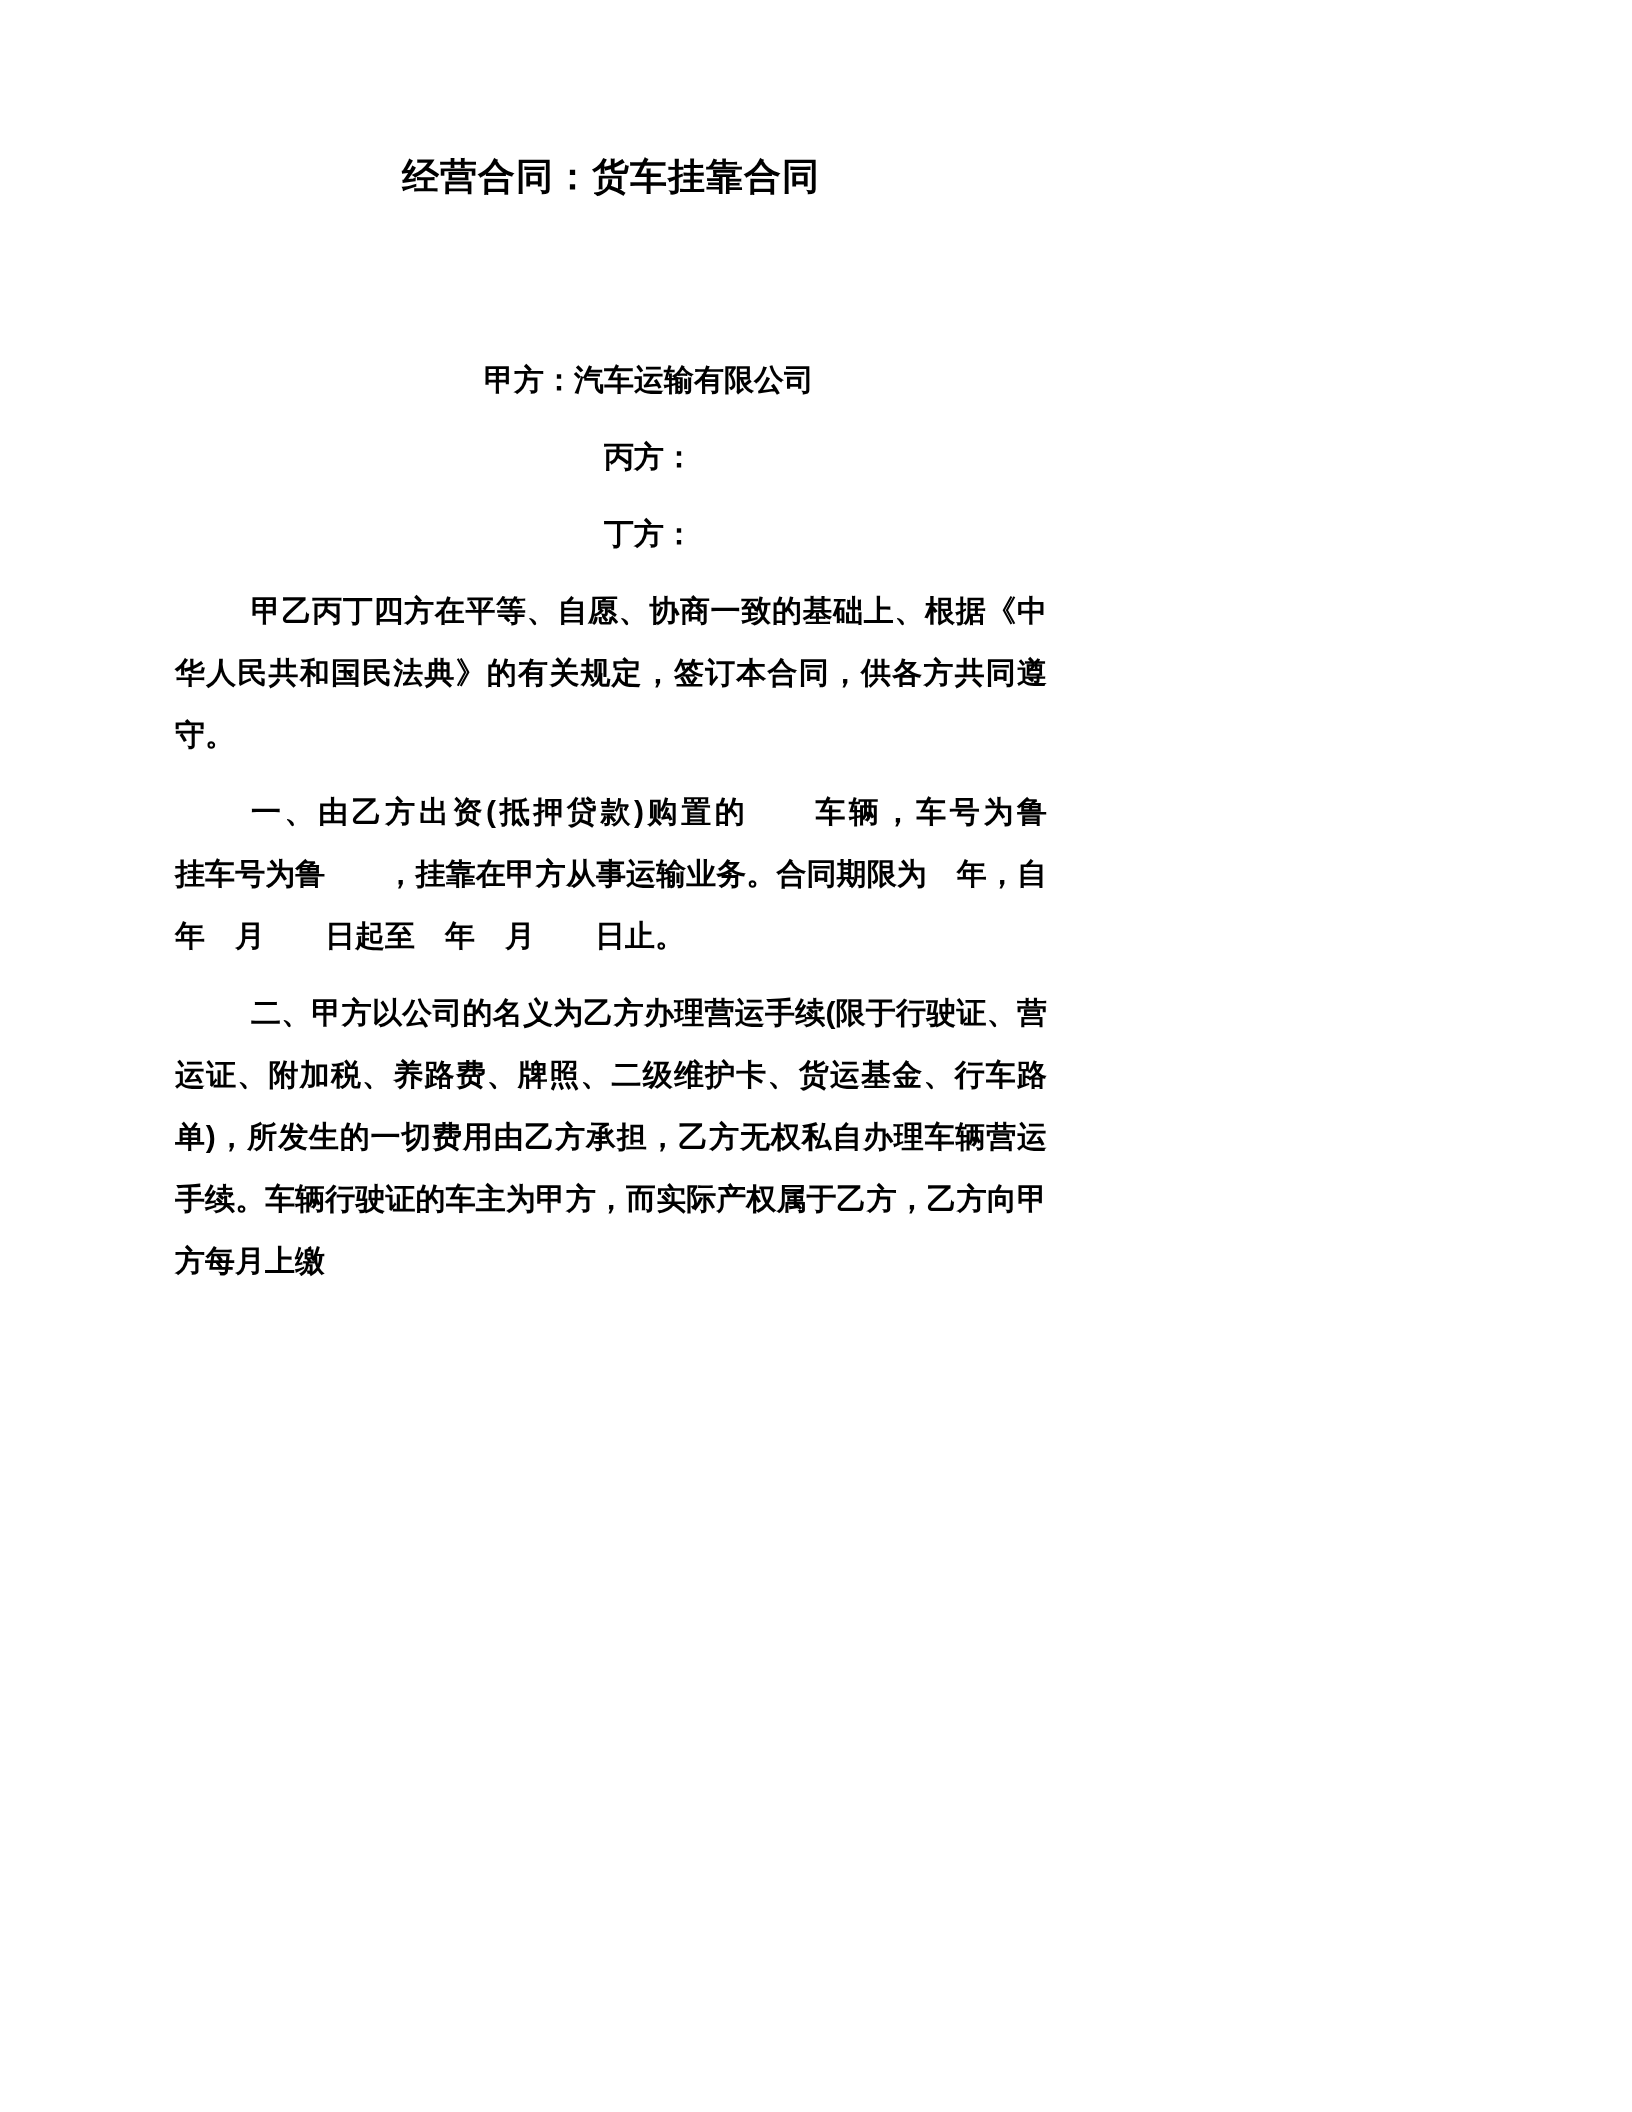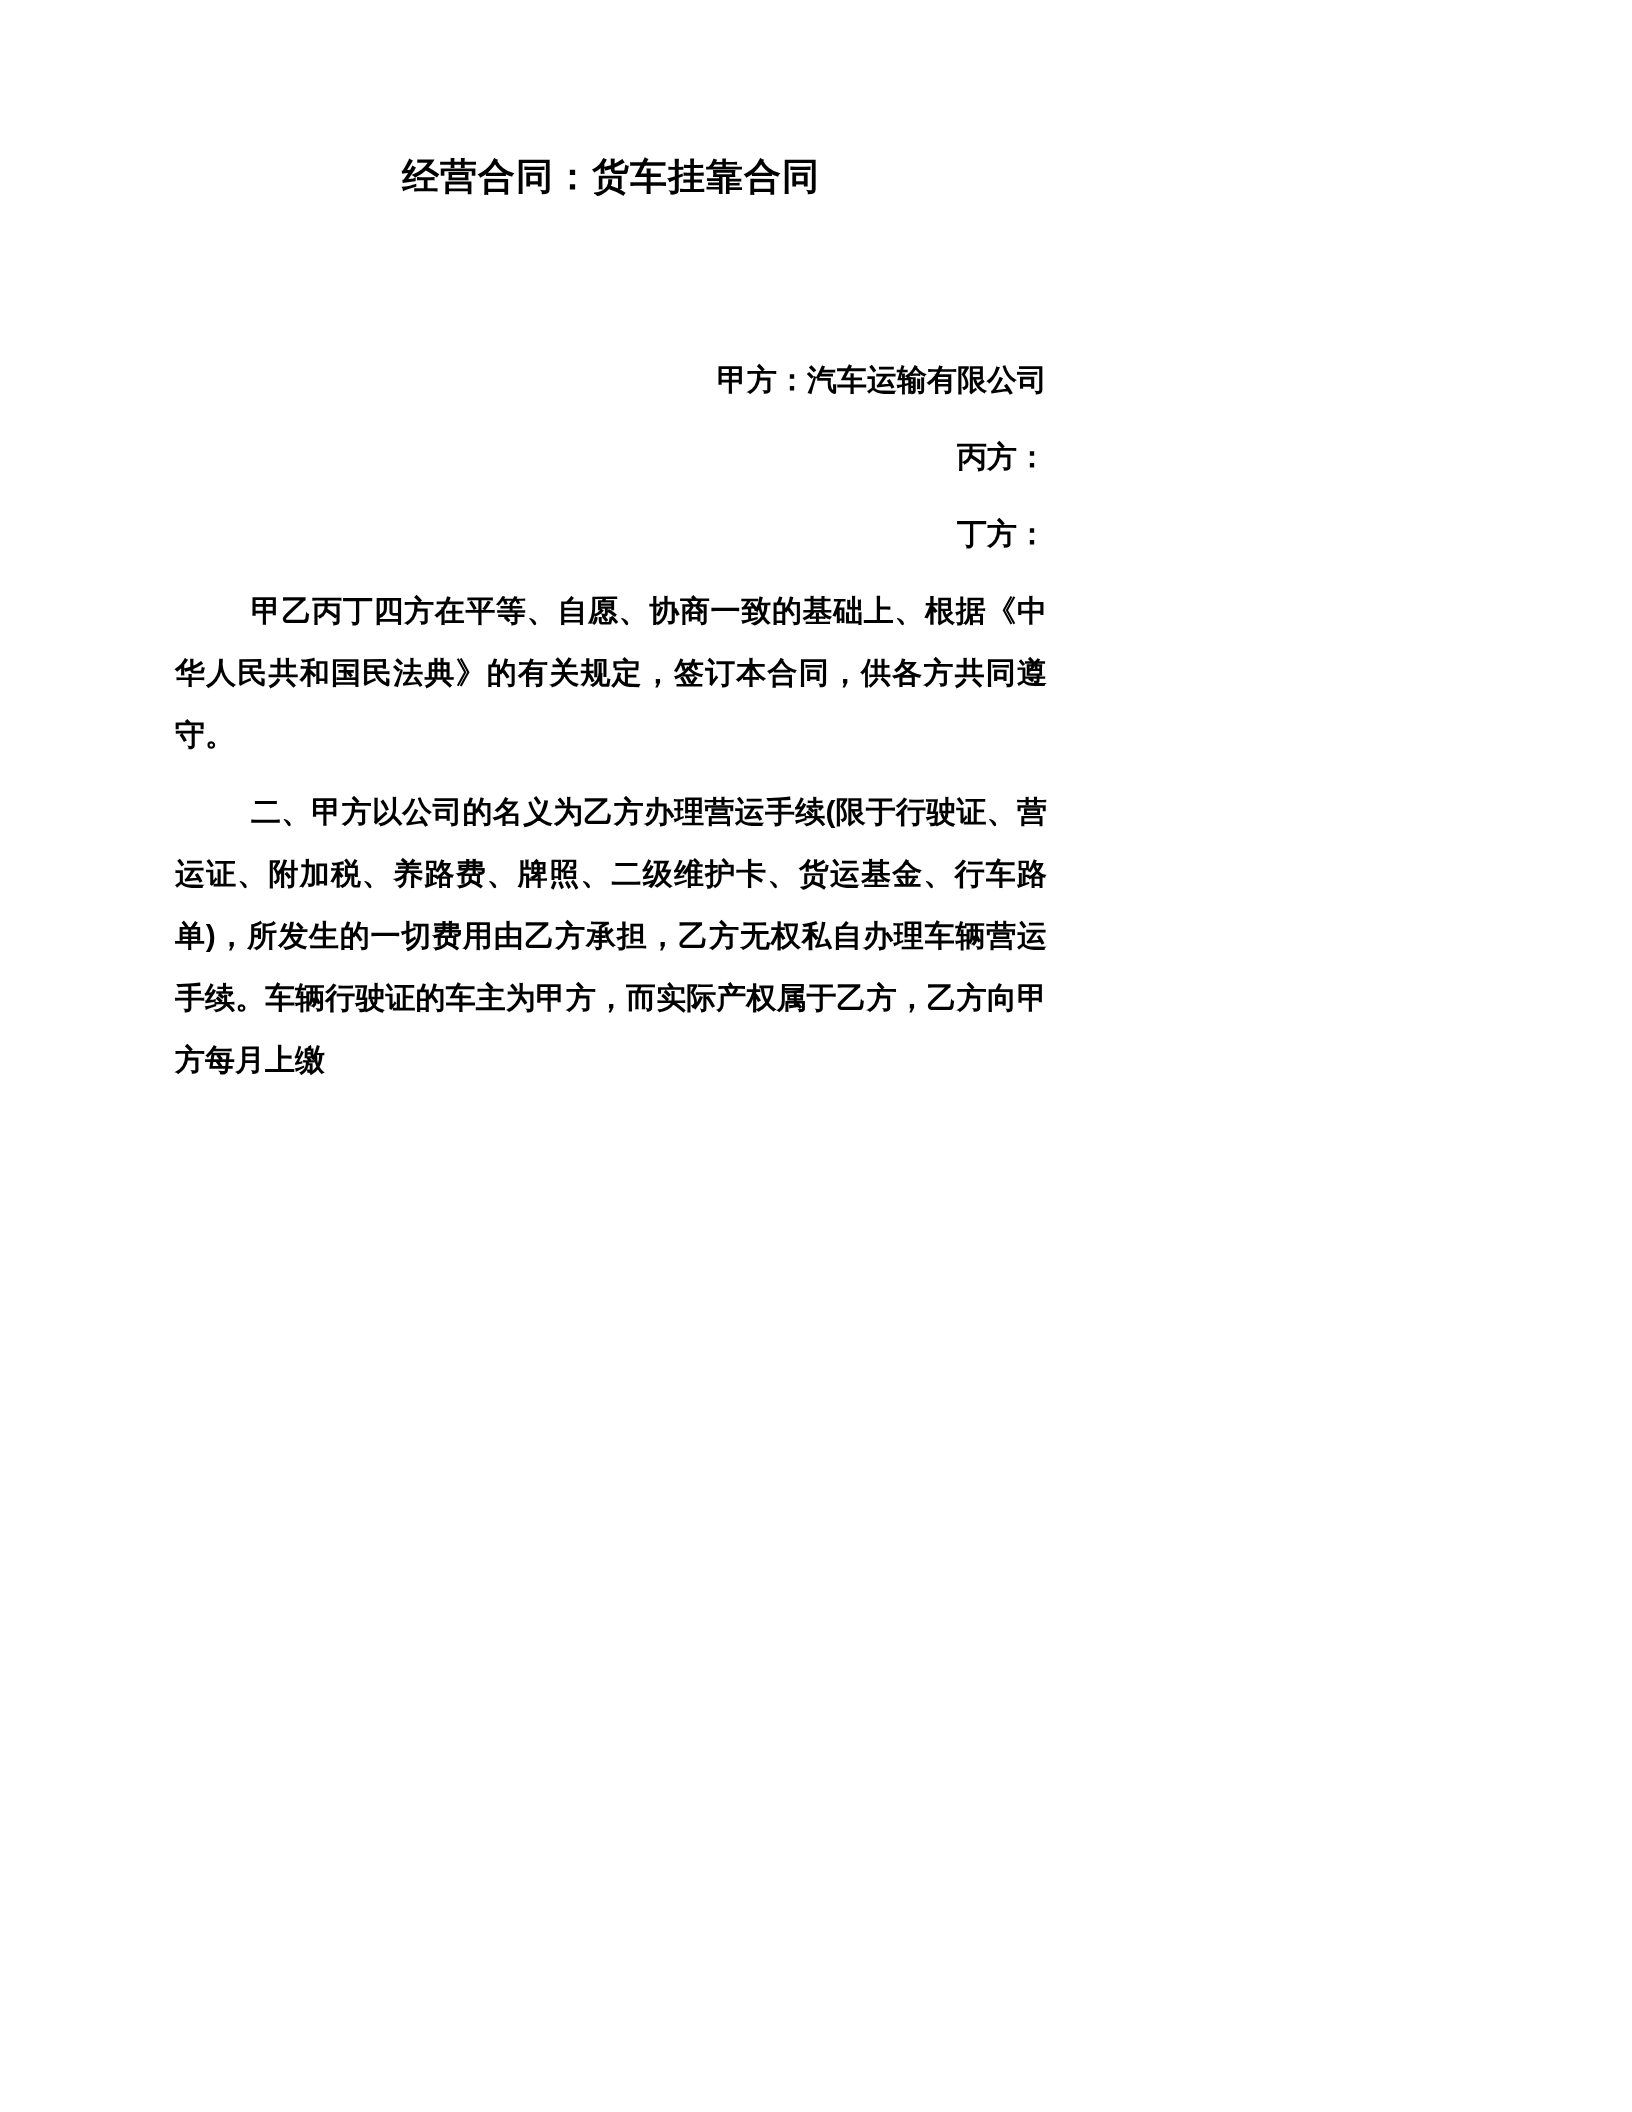--- a/index.html
+++ b/index.html
@@ -34,34 +34,35 @@
   .para {
     font-size: 30px;
     font-weight: 700;
     line-height: 62px;
     margin: 15px 0;
     text-align: justify;
     text-indent: 76px;
     word-break: break-all;
   }
   .para.short {
-    text-align: right;
+    text-align: center;
   }
 </style>
 </head>
 <body>
 
 <div class="page">
   <h1 class="doc-title">经营合同：货车挂靠合同</h1>
 
   <p class="para short">甲方：汽车运输有限公司</p>
 
 
   <p class="para short">丙方：</p>
 
   <p class="para short">丁方：</p>
 
   <p class="para">甲乙丙丁四方在平等、自愿、协商一致的基础上、根据《中华人民共和国民法典》的有关规定，签订本合同，供各方共同遵守。</p>
 
+  <p class="para">一、由乙方出资(抵押贷款)购置的　　车辆，车号为鲁　　　　挂车号为鲁　　，挂靠在甲方从事运输业务。合同期限为　年，自　年　月　　日起至　年　月　　日止。</p>
 
   <p class="para">二、甲方以公司的名义为乙方办理营运手续(限于行驶证、营运证、附加税、养路费、牌照、二级维护卡、货运基金、行车路单)，所发生的一切费用由乙方承担，乙方无权私自办理车辆营运手续。车辆行驶证的车主为甲方，而实际产权属于乙方，乙方向甲方每月上缴</p>
 
 </div>
 
 </body></html>

